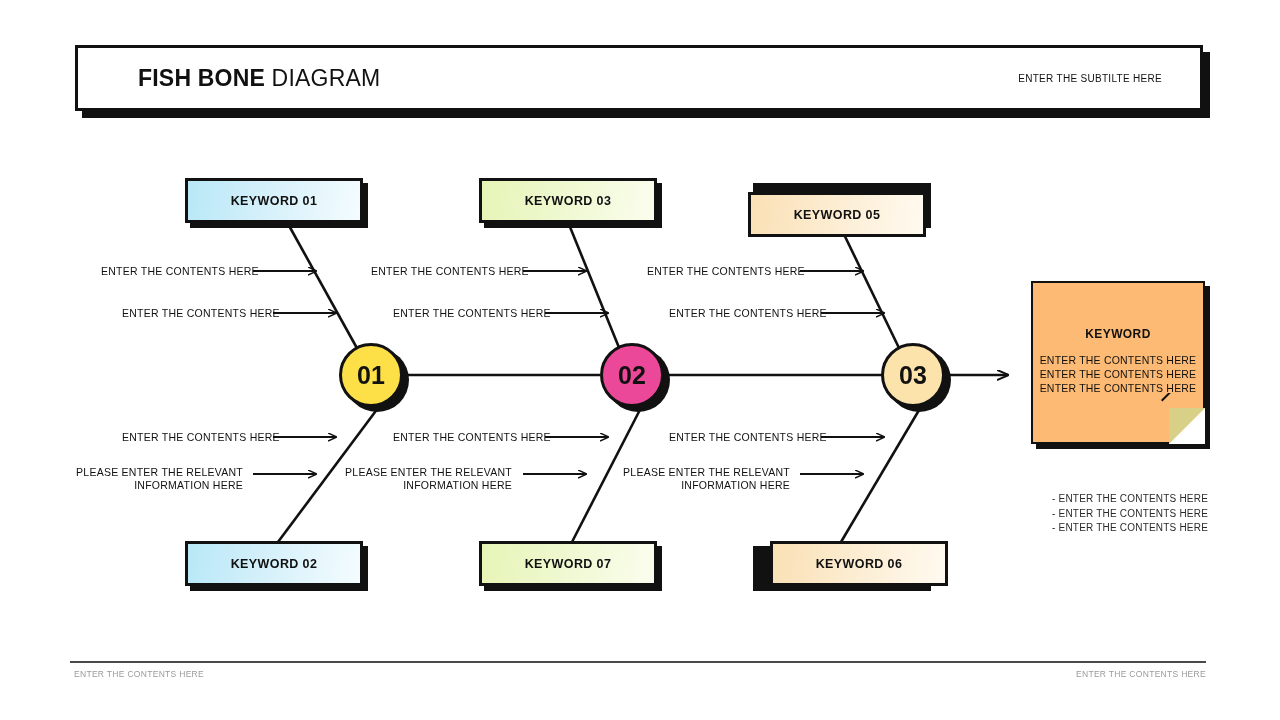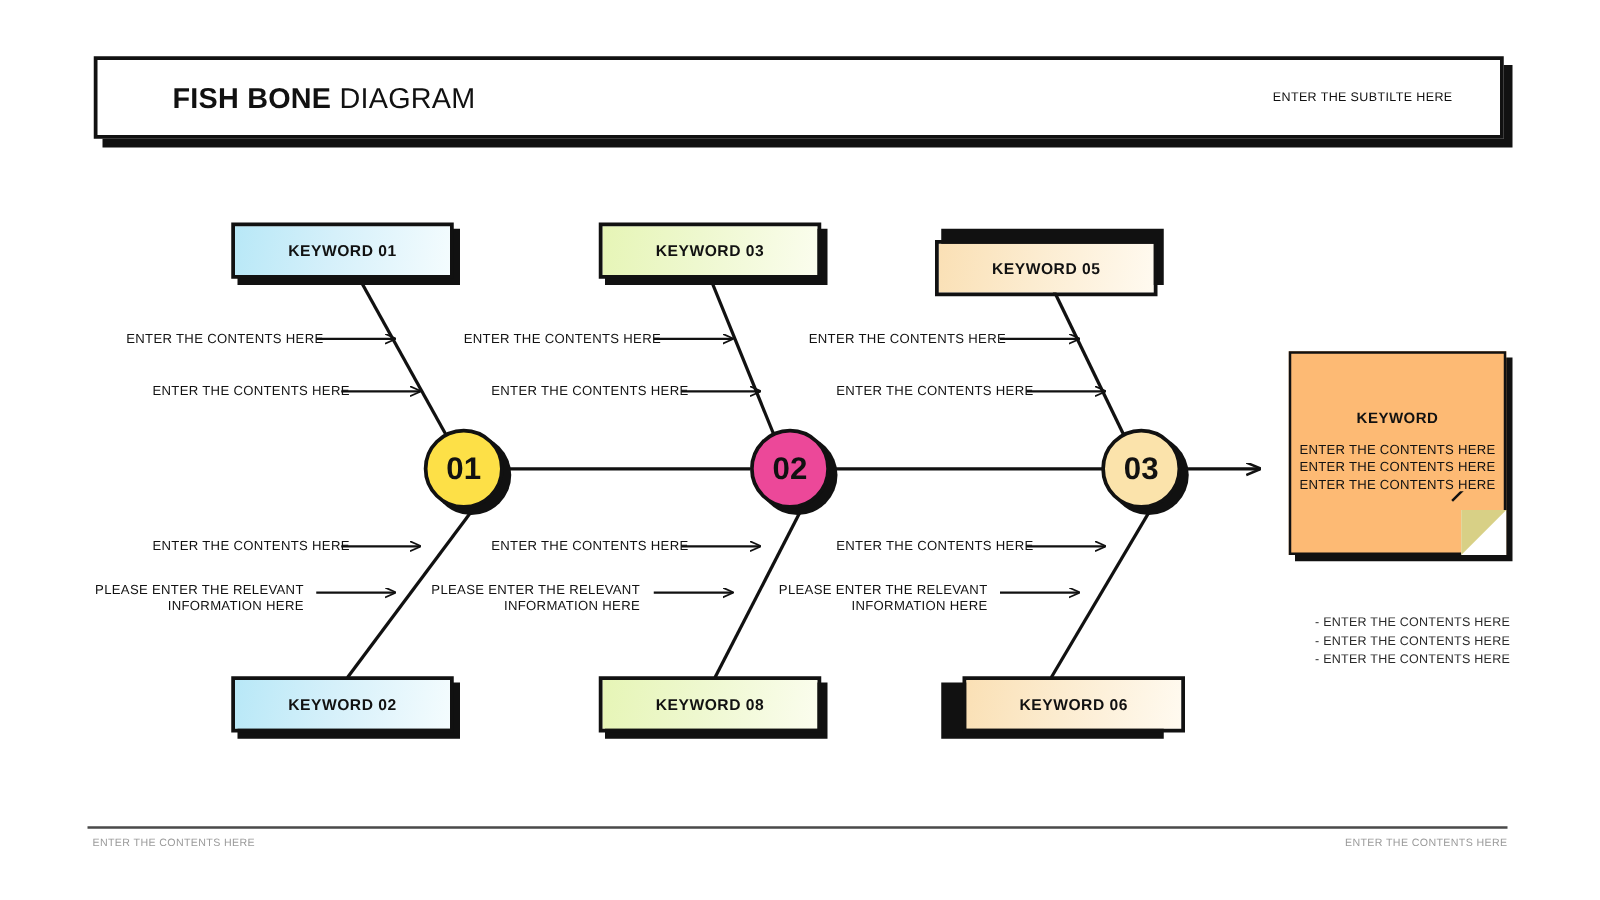--- a/index.html
+++ b/index.html
@@ -320,21 +320,21 @@
   <span>01</span>
 </div>
 
 <div class="kw-shadow" style="left:484px; top:183px;"></div>
 <div class="kw-box kw-green" style="left:479px; top:178px;">
   <span>KEYWORD 03</span>
 </div>
 
 <div class="kw-shadow" style="left:484px; top:546px;"></div>
 <div class="kw-box kw-green" style="left:479px; top:541px;">
-  <span>KEYWORD 08</span>
+  <span>KEYWORD 07</span>
 </div>
 
 <div class="content-label" style="left:371px; top:265px;">ENTER THE CONTENTS HERE</div>
 <div class="content-label" style="left:393px; top:307px;">ENTER THE CONTENTS HERE</div>
 <div class="content-label" style="left:393px; top:431px;">ENTER THE CONTENTS HERE</div>
 <div class="content-label two-line" style="left:332px; top:466px;">PLEASE ENTER THE RELEVANT INFORMATION HERE</div>
 
 <div class="circle-shadow" style="left:606px; top:348px;"></div>
 <div class="num-circle c-green" style="left:600px; top:343px;">
   <span>02</span>

